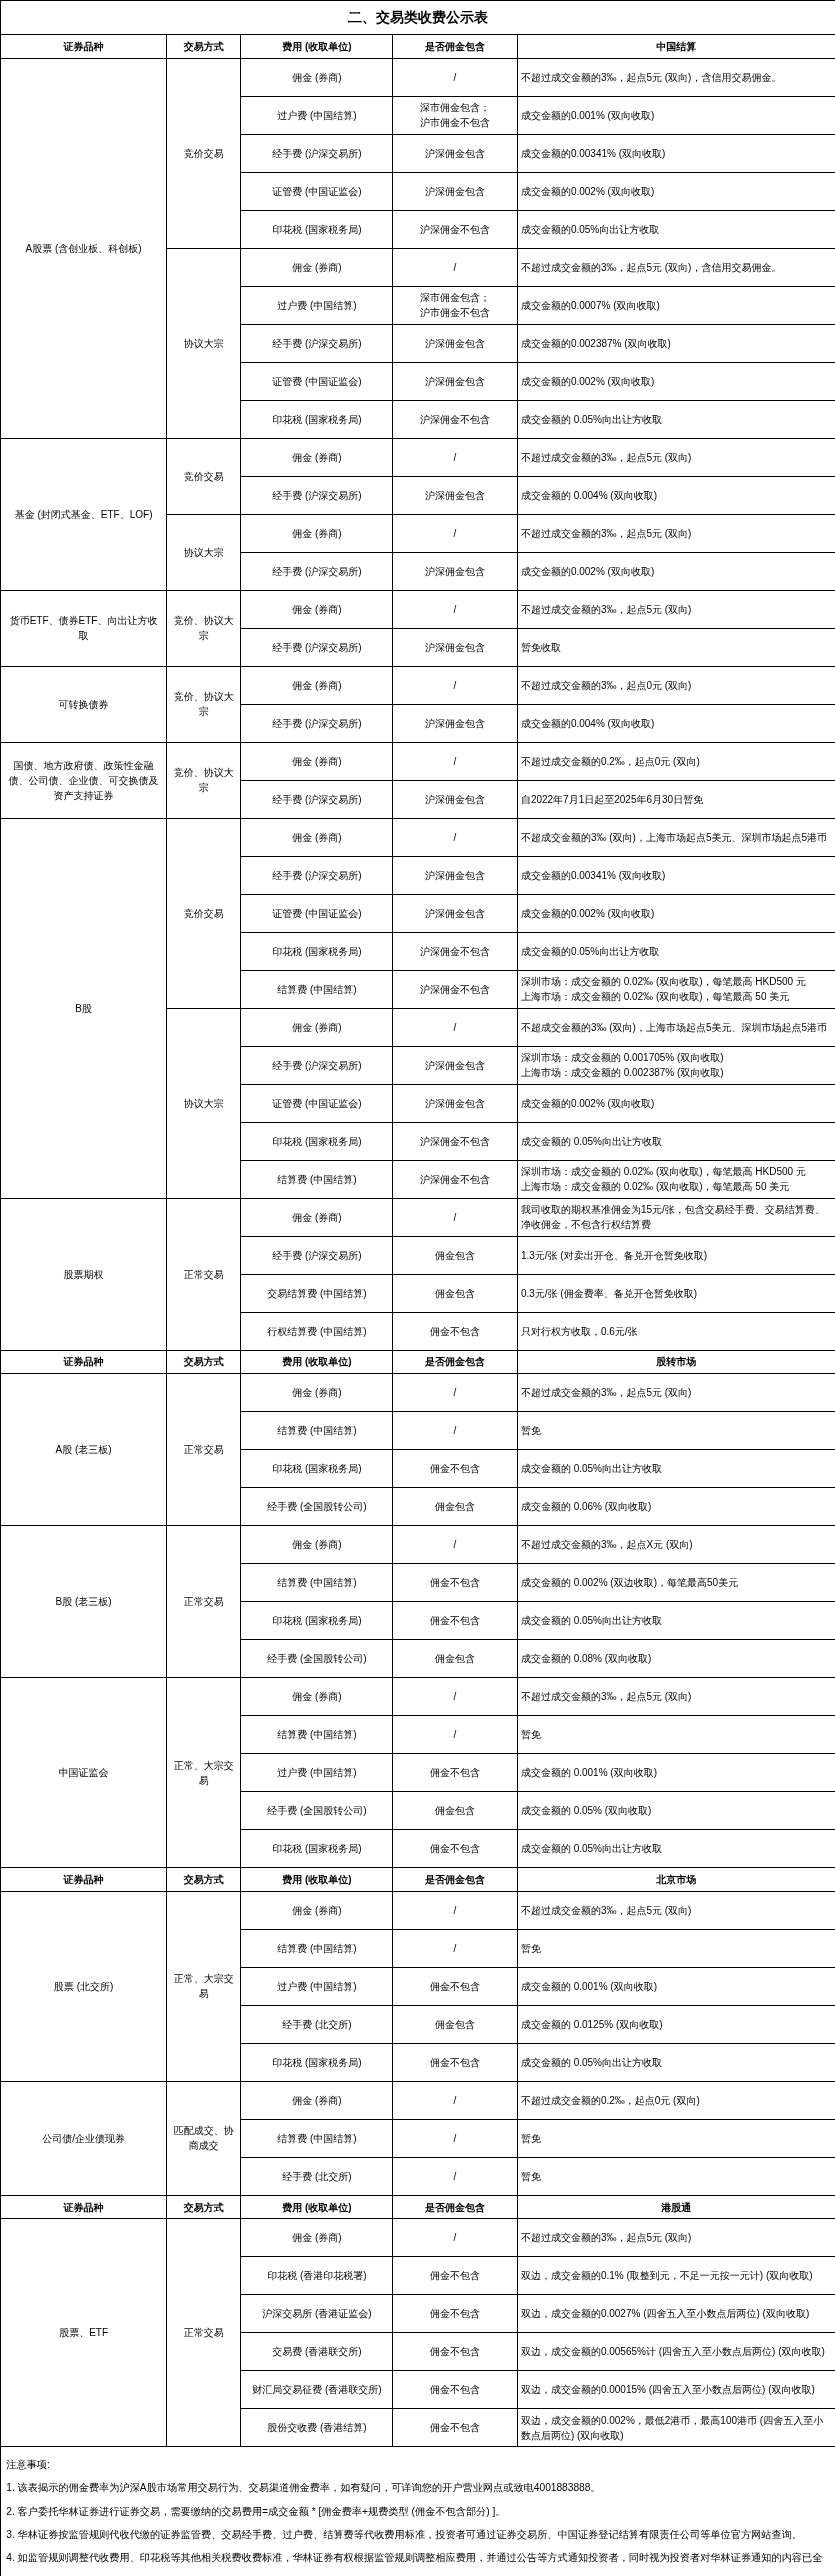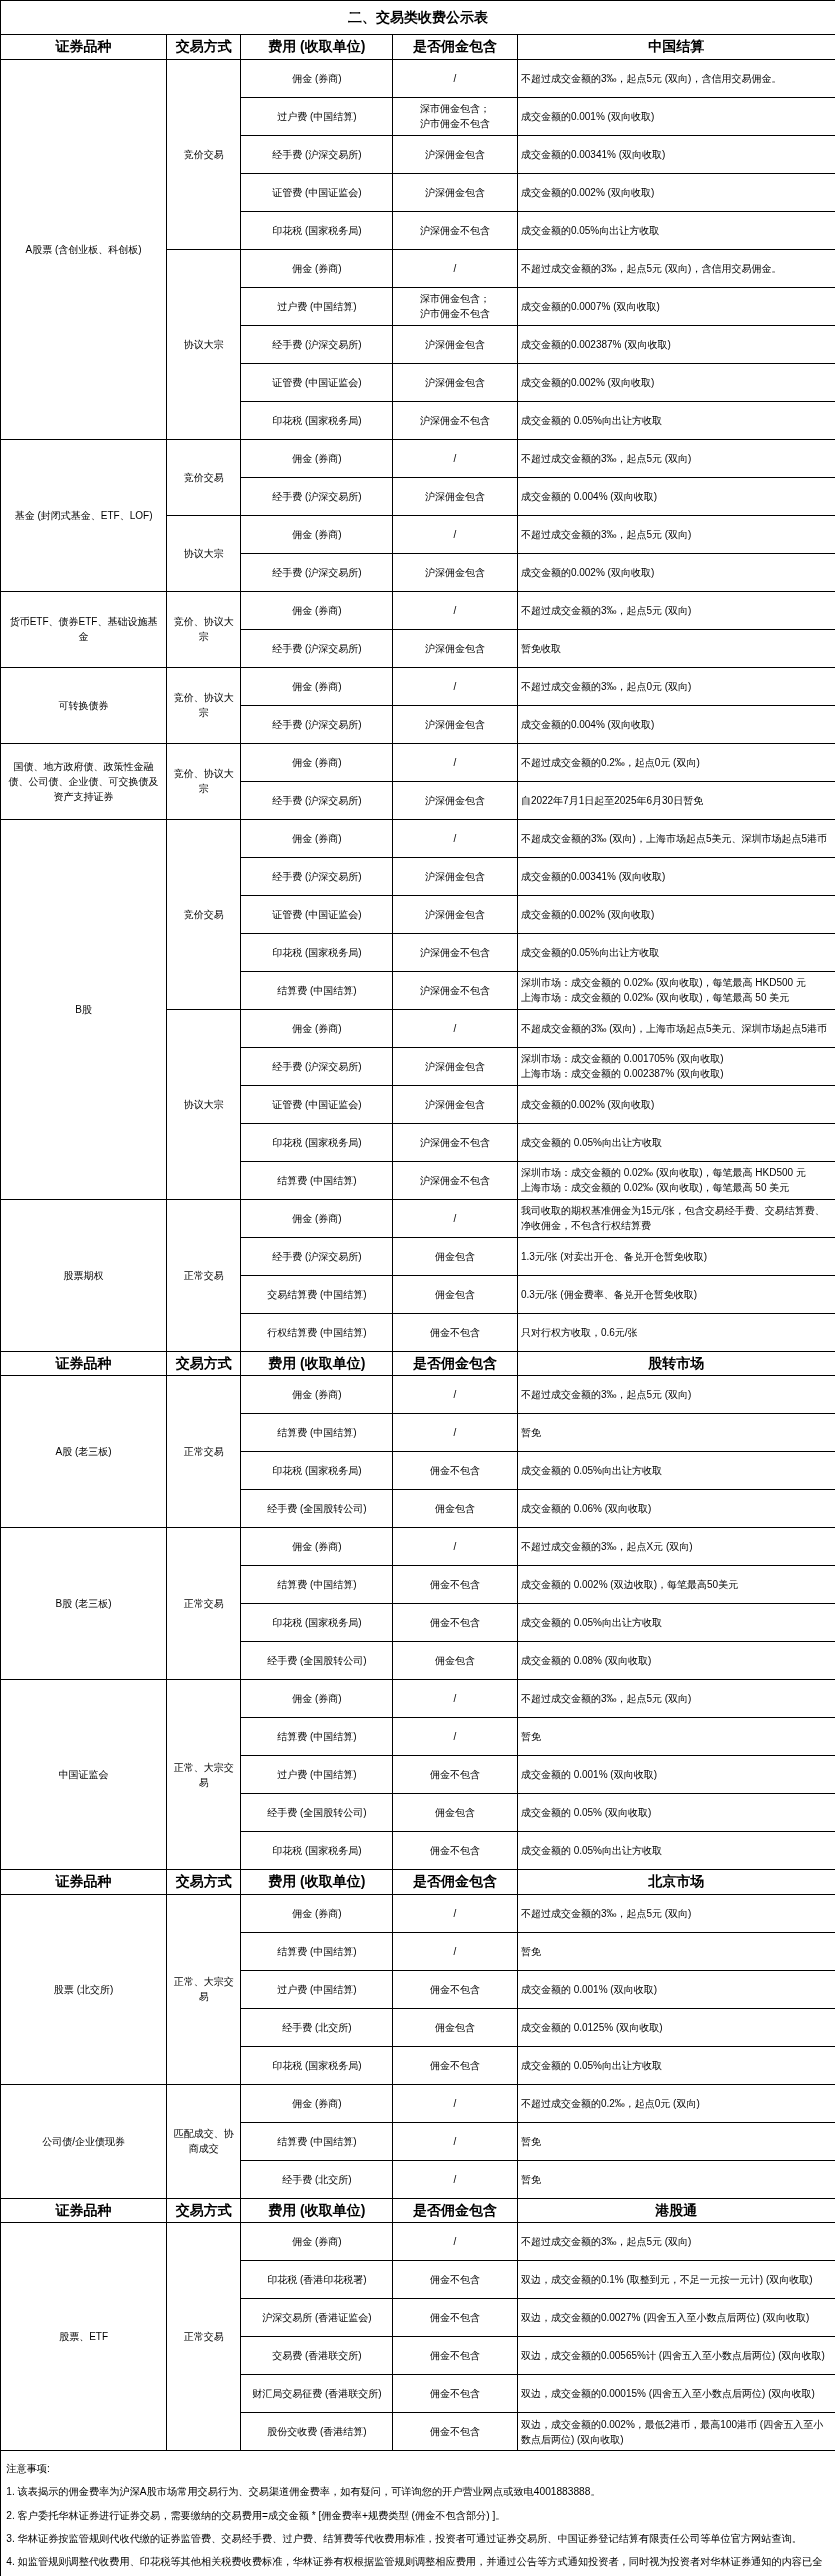--- a/index.html
+++ b/index.html
@@ -3,21 +3,21 @@
 <meta charset="utf-8">
 <style>
   html,body{margin:0;padding:0;background:#fff;color:#000;}
   body{width:836px;font-family:"Liberation Sans","DejaVu Sans",sans-serif;}
   .sheet{width:836px;}
   table{border-collapse:collapse;width:836px;table-layout:fixed;border:1.3px solid #000;}
   td{border:1.3px solid #000;text-align:center;vertical-align:middle;font-size:10px;
      line-height:1.5;padding:2px 3.3px;white-space:pre-line;word-break:break-word;}
   tr.data-row{height:38px;}
   tr.title-row td{height:29px;font-weight:bold;font-size:14px;}
-  tr.header-row td{height:20px;font-weight:bold;font-size:14px;padding:1.3px 2.6px;}
+  tr.header-row td{height:20px;font-weight:bold;font-size:10px;padding:1.3px 2.6px;}
   td.c-value{text-align:left;padding-left:3.3px;}
   td.c-product{padding:2px 4px;}
   td.notes-cell{text-align:left;vertical-align:top;padding:5.3px 6.6px 9.2px 5.3px;
      line-height:2.3;font-size:10.2px;white-space:normal;}
   td.notes-cell div{white-space:normal;}
 </style>
 </head>
 <body>
 
 <div class="sheet">
@@ -112,21 +112,21 @@
           <td class="c-fee">佣金 (券商)</td>
           <td class="c-included">/</td>
           <td class="c-value">不超过成交金额的3‰，起点5元 (双向)</td>
         </tr>
         <tr class="data-row">
           <td class="c-fee">经手费 (沪深交易所)</td>
           <td class="c-included">沪深佣金包含</td>
           <td class="c-value">成交金额的0.002% (双向收取)</td>
         </tr>
         <tr class="data-row">
-          <td class="c-product" rowspan="2">货币ETF、债券ETF、基础设施基金</td>
+          <td class="c-product" rowspan="2">货币ETF、债券ETF、向出让方收取</td>
           <td class="c-method" rowspan="2">竞价、协议大宗</td>
           <td class="c-fee">佣金 (券商)</td>
           <td class="c-included">/</td>
           <td class="c-value">不超过成交金额的3‰，起点5元 (双向)</td>
         </tr>
         <tr class="data-row">
           <td class="c-fee">经手费 (沪深交易所)</td>
           <td class="c-included">沪深佣金包含</td>
           <td class="c-value">暂免收取</td>
         </tr>

